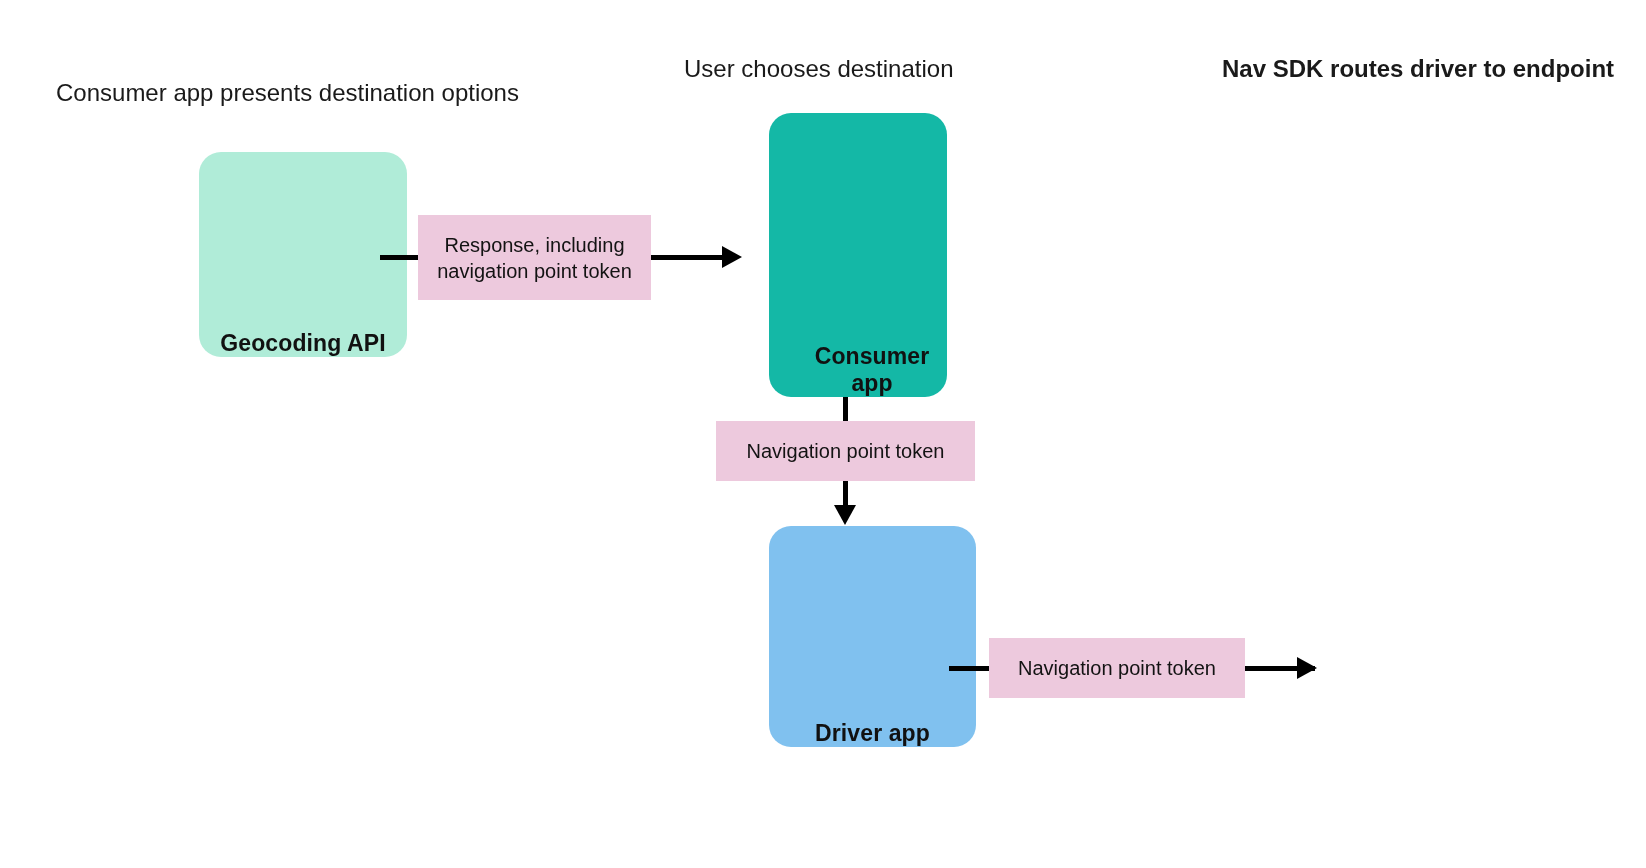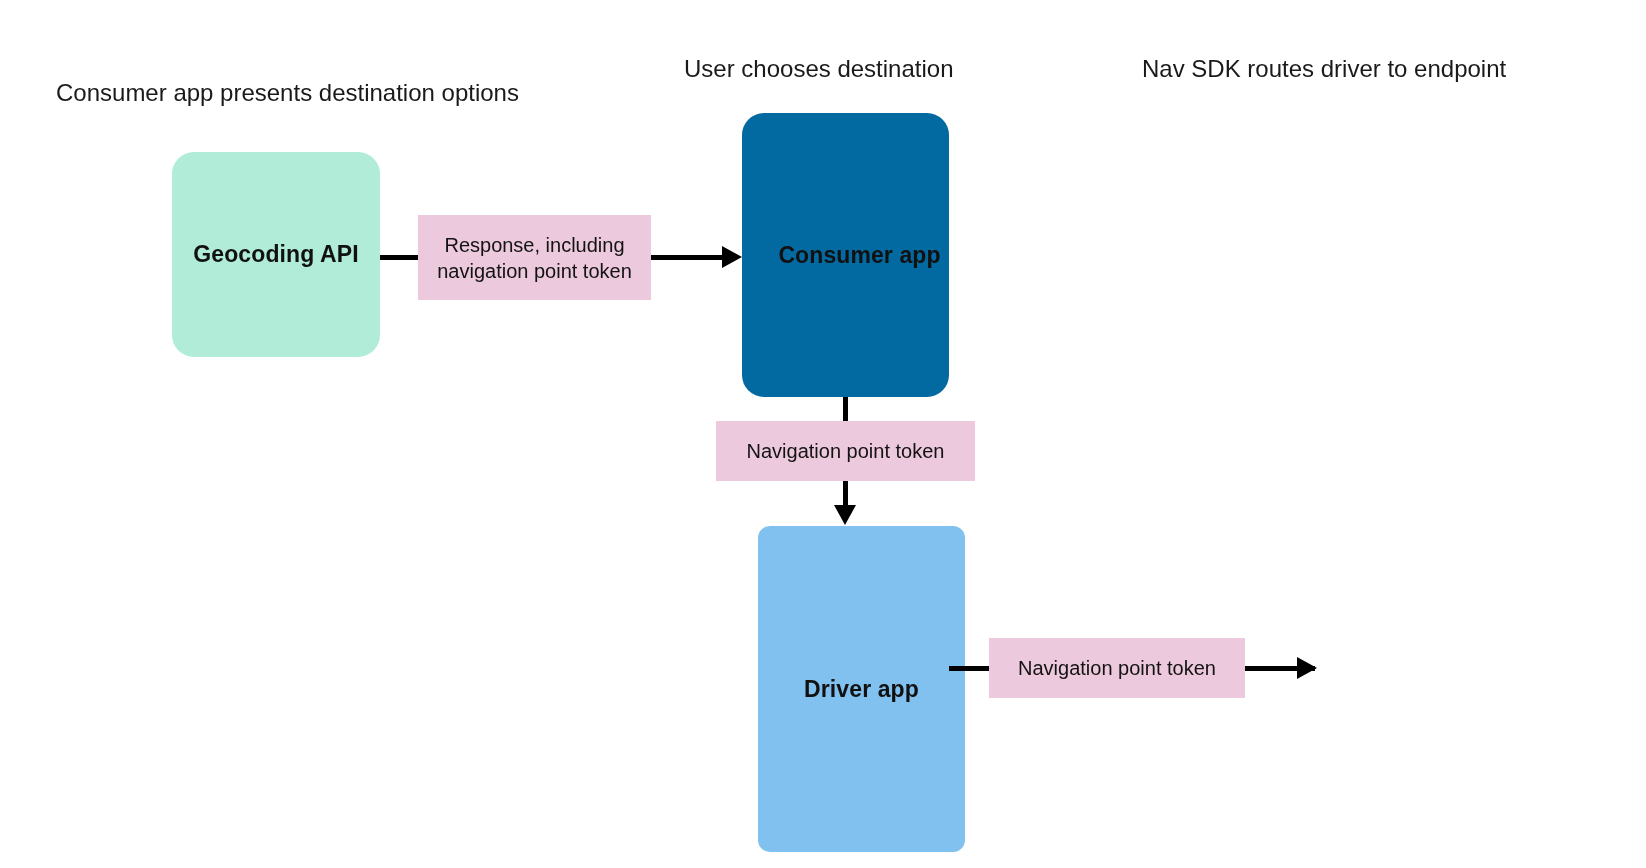--- a/index.html
+++ b/index.html
@@ -27,23 +27,24 @@
     color: #1a1a1a;
     white-space: nowrap;
     font-weight: 400;
   }
 
   
   .node {
     position: absolute;
     border-radius: 22px;
     display: flex;
-    align-items: center;
+    align-items: flex-end;
     justify-content: center;
     box-sizing: border-box;
+    margin-left: 27px;
   }
   .node-label {
     font-size: 23px;
     font-weight: bold;
     color: #111111;
     text-align: center;
     letter-spacing: 0.1px;
   }
 
   
@@ -94,49 +95,49 @@
 </style>
 </head>
 <body>
 
 <div id="canvas">
 
   <div class="col-header" style="left:56px; top:55px;margin-top:24px;">Consumer app presents destination options</div>
 
   <div class="col-header" style="left:684px; top:55px;">User chooses destination</div>
 
-  <div class="col-header" style="left:1142px; top:55px;">Nav SDK routes driver to endpoint</div>
+  <div class="col-header" style="left:1222px; top:55px;font-weight:bold;">Nav SDK routes driver to endpoint</div>
 
   <div class="node" style="left:172px; top:152px; width:208px; height:205px; background:#b0ecd8;">
     <div class="node-label">Geocoding API</div>
   </div>
 
   <div class="edge-h" style="left:380px; top:255px; width:38px;"></div>
 
   <div class="edge-label" style="left:418px; top:215px; width:233px; height:85px;">
     <span>Response, including navigation point token</span>
   </div>
 
   <div class="edge-h" style="left:651px; top:255px; width:85px;"></div>
   <div class="arrow-right" style="left:722px; top:246px;"></div>
 
-  <div class="node" style="left:742px; top:113px; width:207px; height:284px; background:#0369a1;padding-left:28px;">
+  <div class="node" style="left:742px; top:113px; width:178px; height:284px; background:#14b8a6;padding-left:28px;">
     <div class="node-label">Consumer app</div>
   </div>
 
   <div class="edge-v" style="left:843px; top:397px; height:28px;"></div>
 
   <div class="edge-label" style="left:716px; top:421px; width:259px; height:60px;">
     <span>Navigation point token</span>
   </div>
 
   <div class="edge-v" style="left:843px; top:481px; height:30px;"></div>
   <div class="arrow-down" style="left:834px; top:505px;"></div>
 
-  <div class="node" style="left:758px; top:526px; width:207px; height:326px; background:#80c1ef;border-radius:12px;">
+  <div class="node" style="left:742px; top:526px; width:207px; height:221px; background:#80c1ef;">
     <div class="node-label">Driver app</div>
   </div>
 
   <div class="edge-h" style="left:949px; top:666px; width:40px;"></div>
 
   <div class="edge-label" style="left:989px; top:638px; width:256px; height:60px;">
     <span>Navigation point token</span>
   </div>
 
   <div class="edge-h" style="left:1245px; top:666px; width:70px;"></div>

